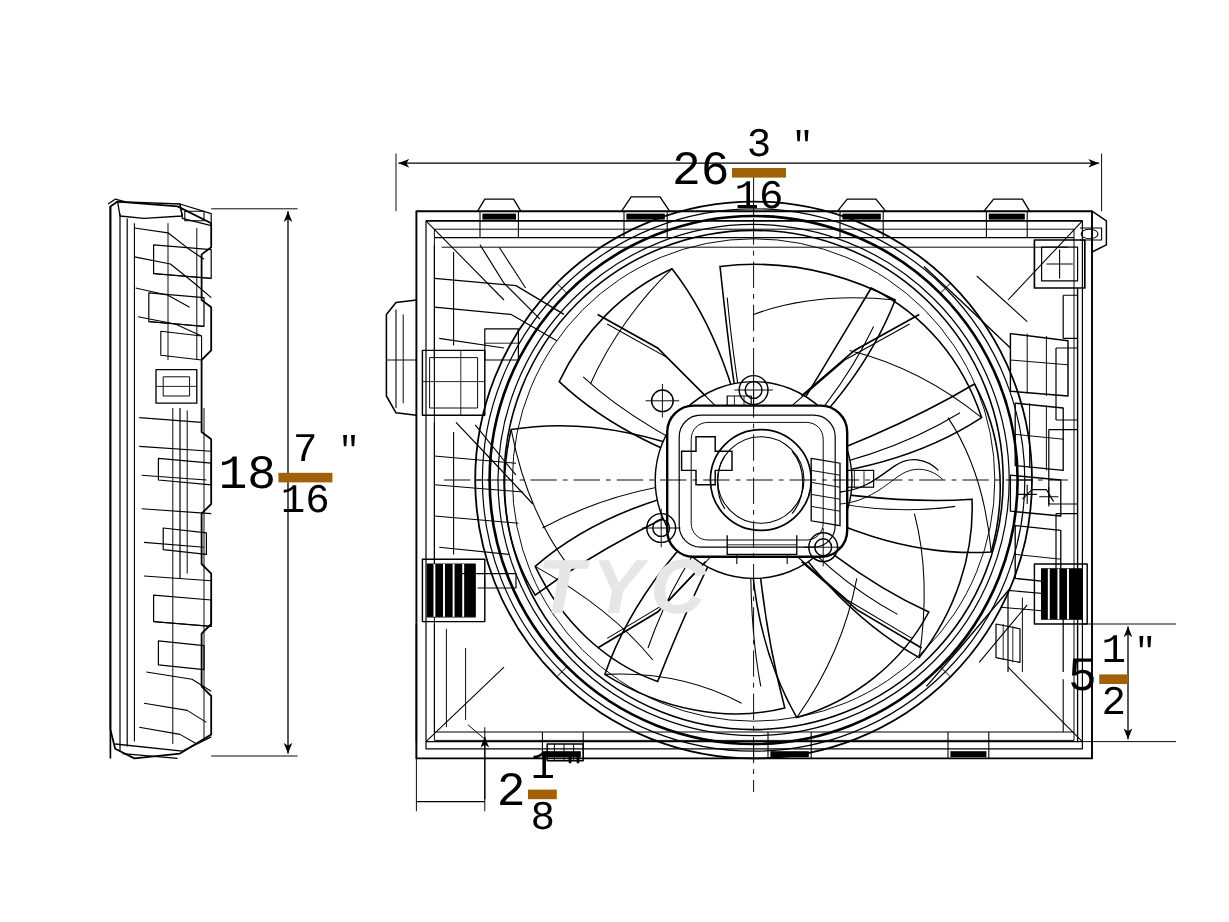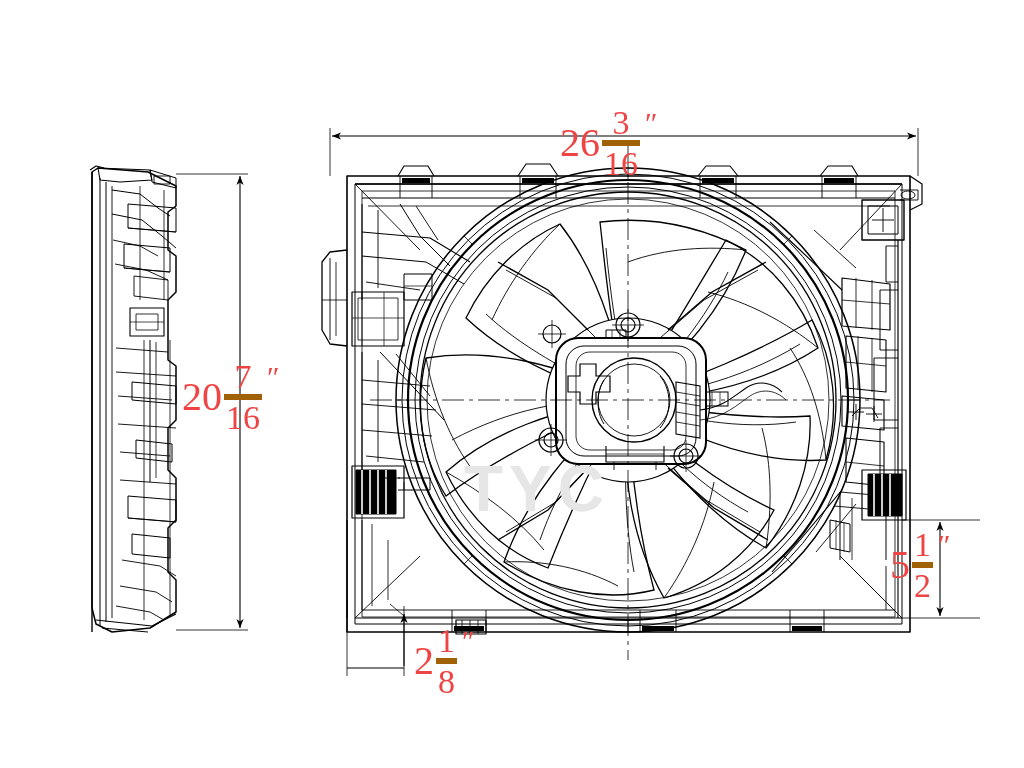--- a/index.html
+++ b/index.html
@@ -24,22 +24,22 @@
   svg.drawing-canvas {
     position: absolute;
     left: 0;
     top: 0;
     width: 1024px;
     height: 768px;
     display: block;
   }
   .dim-text {
     position: absolute;
-    font-family: Liberation Serif, serif;
-    color: #ef4444;
+    font-family: Liberation Mono, monospace;
+    color: #000000;
     white-space: nowrap;
     line-height: 1;
     user-select: none;
   }
   .dim-row {
     display: flex;
     align-items: center;
     gap: 2px;
   }
   .whole {
@@ -51,21 +51,21 @@
     flex-direction: column;
     align-items: center;
     font-size: 34px;
     line-height: 0.98;
   }
   .frac .num {
     padding: 0 2px 1px 2px;
   }
   .frac .den {
     padding: 1px 2px 0 2px;
-    border-top: 6px solid #a16207;
+    border-top: 8px solid #a16207;
   }
   .inch-mark {
     font-size: 30px;
     align-self: flex-start;
     margin-left: 3px;
     margin-top: 2px;
   }
   
   #dim-width-text  { left: 560px; top: 106px; }
   #dim-height-text { left: 182px; top: 360px; }
@@ -75,21 +75,21 @@
   .watermark {
     position: absolute;
     color: #e6e6e6;
     font-family: "Liberation Sans", sans-serif;
     font-weight: bold;
     font-size: 64px;
     letter-spacing: 6px;
     user-select: none;
     pointer-events: none;
   }
-  #watermark-text { left: 464px; top: 452px; }
+  #watermark-text { left: 448px; top: 452px; font-style: italic; }
 </style>
 </head>
 <body>
 
 <div id="drawing-root">
 
   <svg class="drawing-canvas" viewBox="0 0 1024 768" xmlns="http://www.w3.org/2000/svg">
 
     <defs>
       <marker id="arrowEnd" markerWidth="10" markerHeight="8" refX="9" refY="4" orient="auto" markerUnits="userSpaceOnUse">
@@ -558,21 +558,21 @@
       <span class="frac">
         <span class="num">3</span>
         <span class="den">16</span>
       </span>
       <span class="inch-mark">″</span>
     </div>
   </div>
 
   <div class="dim-text" id="dim-height-text">
     <div class="dim-row">
-      <span class="whole">20</span>
+      <span class="whole">18</span>
       <span class="frac">
         <span class="num">7</span>
         <span class="den">16</span>
       </span>
       <span class="inch-mark">″</span>
     </div>
   </div>
 
   <div class="dim-text" id="dim-depth-text">
     <div class="dim-row">

